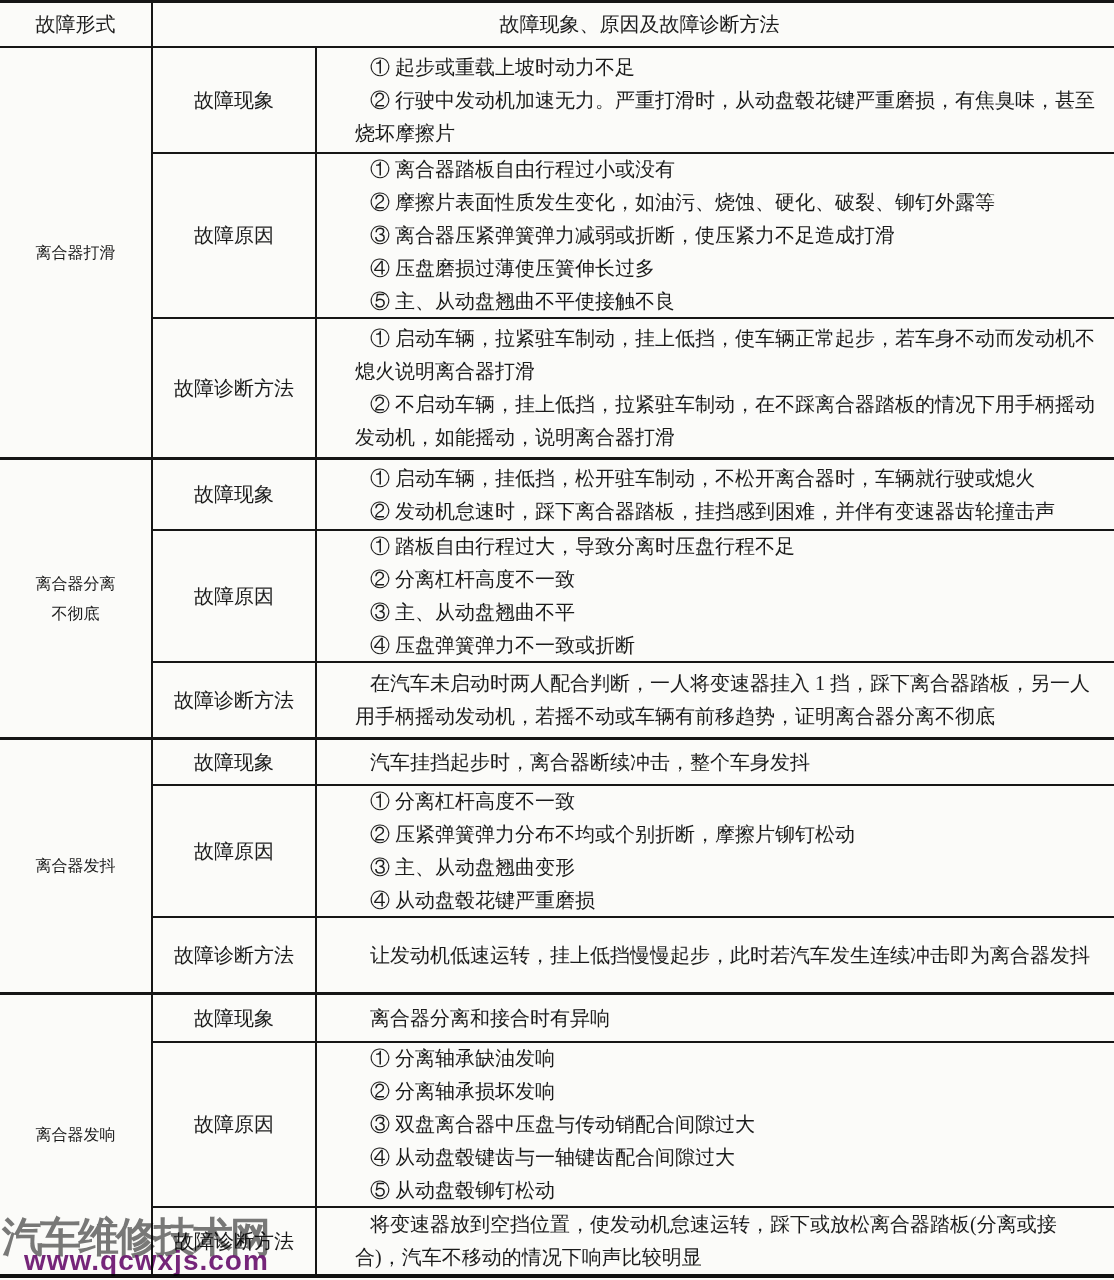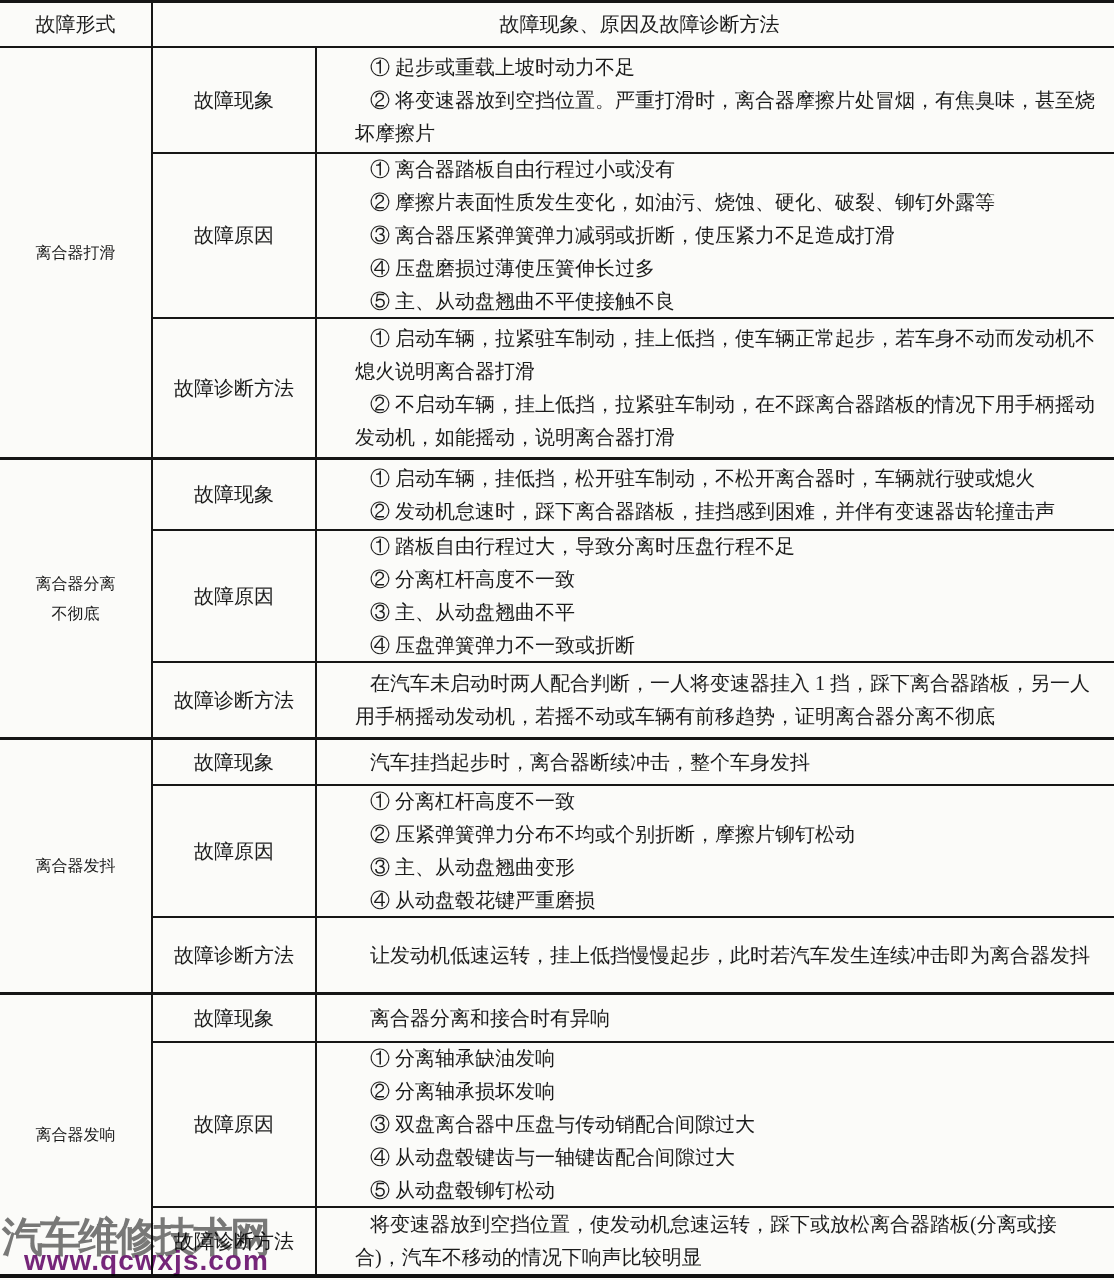--- a/index.html
+++ b/index.html
@@ -113,21 +113,21 @@
 
     <div class="section">
       <div class="fault-cell">
         <span>离合器打滑</span>
       </div>
       <div class="rows">
         <div class="row" style="height:106px">
           <div class="row-label">故障现象</div>
           <div class="row-content">
             <p>① 起步或重载上坡时动力不足</p>
-            <p>② 将变速器放到空挡位置。严重打滑时，离合器摩擦片处冒烟，有焦臭味，甚至烧坏摩擦片</p>
+            <p>② 行驶中发动机加速无力。严重打滑时，从动盘毂花键严重磨损，有焦臭味，甚至烧坏摩擦片</p>
           </div>
         </div>
         <div class="row" style="height:165px">
           <div class="row-label">故障原因</div>
           <div class="row-content">
             <p>① 离合器踏板自由行程过小或没有</p>
             <p>② 摩擦片表面性质发生变化，如油污、烧蚀、硬化、破裂、铆钉外露等</p>
             <p>③ 离合器压紧弹簧弹力减弱或折断，使压紧力不足造成打滑</p>
             <p>④ 压盘磨损过薄使压簧伸长过多</p>
             <p>⑤ 主、从动盘翘曲不平使接触不良</p>

